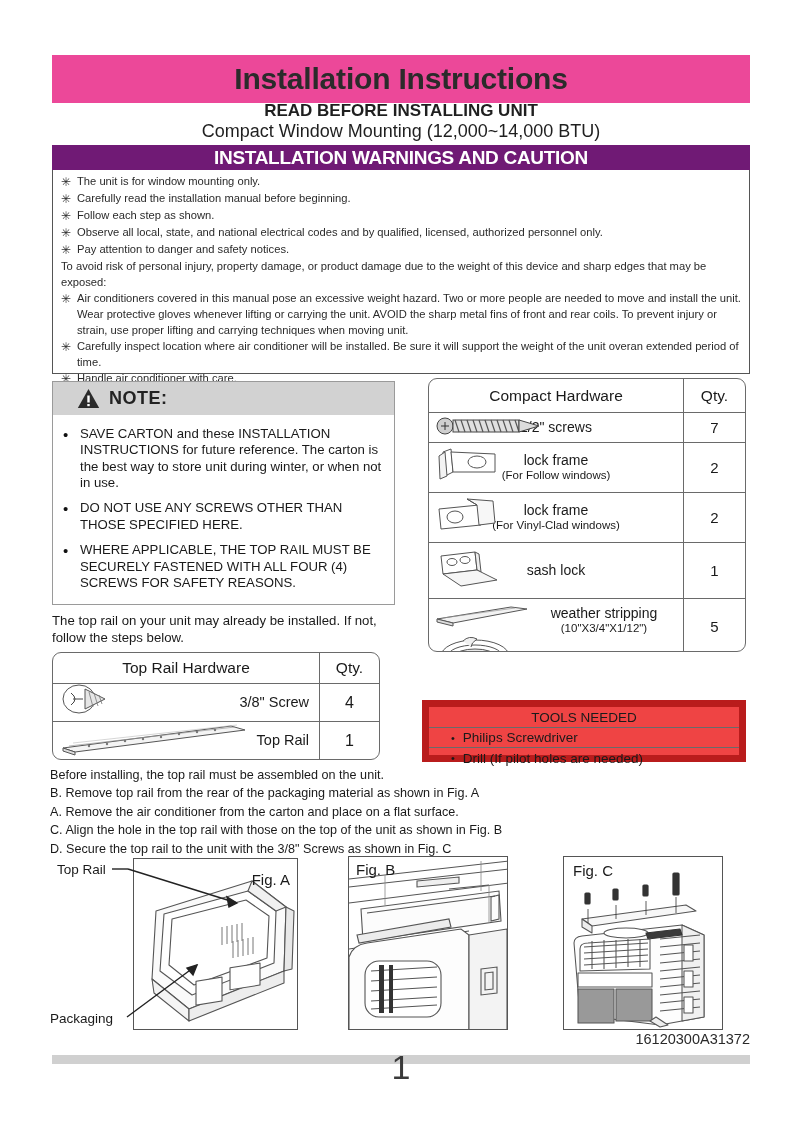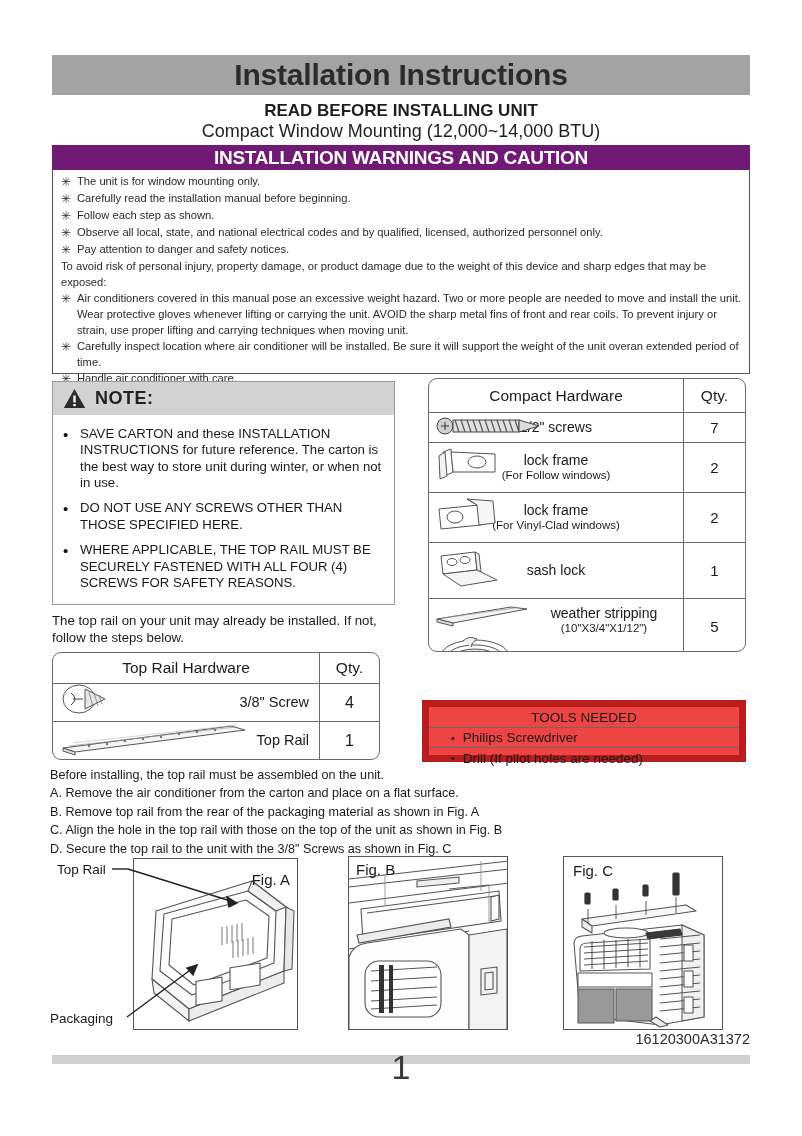--- a/index.html
+++ b/index.html
@@ -7,22 +7,22 @@
     width: 802px; height: 1136px;
     background: #ffffff;
     font-family: "Liberation Sans", sans-serif;
     color: #1a1a1a;
     overflow: hidden;
   }
   .page { position: relative; width: 802px; height: 1136px; }
 
   
   .title-banner {
-    position: absolute; left: 52px; top: 55px; width: 698px; height: 40px;
-    background: #a3a3a3;
+    position: absolute; left: 52px; top: 55px; width: 698px; height: 48px;
+    background: #ec4899;
     display: flex; align-items: center; justify-content: center;
   }
   .title-banner span {
     font-size: 30px; font-weight: bold; letter-spacing: -0.2px; color: #2b2b2b;
   }
   .subtitle1 {
     position: absolute; left: 52px; top: 101px; width: 698px;
     text-align: center; font-size: 17px; font-weight: bold; color: #1f1f1f;
   }
   .subtitle2 {
@@ -48,21 +48,21 @@
   .w-txt { flex: 1; }
   .w-plain { font-size: 11.2px; line-height: 1.42; color: #2a2a2a; }
 
   
   .note-box {
     position: absolute; left: 52px; top: 381px; width: 343px; height: 224px;
     border: 1px solid #9a9a9a; background: #ffffff;
   }
   .note-head {
     height: 33px; background: #d2d2d2;
-    display: flex; align-items: center; padding-left: 10px; gap: 9px;
+    display: flex; align-items: center; padding-left: 24px; gap: 9px;
   }
   .tri-icon { width: 23px; height: 21px; display:block; }
   .note-head .ntxt { font-size: 18px; font-weight: bold; color: #222; letter-spacing: 0.5px; }
   .note-body { padding: 11px 10px 0 10px; }
   .note-li { display: flex; margin-bottom: 9px; }
   .note-dot { flex: 0 0 17px; font-size: 15px; line-height: 1.22; color:#111; }
   .note-li .ntext { font-size: 13.2px; line-height: 1.24; color: #1a1a1a; }
 
   
   .hw-table {
@@ -405,22 +405,22 @@
         <div class="tools-li">
           <span class="tdot">•</span>
           <span>Drill (If pilot holes are needed)</span>
         </div>
       </div>
   </div>
 
   <div class="steps">
     <div>Before installing, the top rail must be assembled on the unit.</div>
     <div id="steps-list">
+        <div>B. Remove top rail from the rear of the packaging material as shown in Fig. A</div>
         <div>A. Remove the air conditioner from the carton and place on a flat surface.</div>
-        <div>B. Remove top rail from the rear of the packaging material as shown in Fig. A</div>
         <div>C. Align the hole in the top rail with those on the top of the unit as shown in Fig. B</div>
         <div>D. Secure the top rail to the unit with the 3/8" Screws as shown in Fig. C</div>
       </div>
   </div>
 
   <div class="fig" id="figA">
     <span class="fig-label">Fig. A</span>
     <svg viewBox="0 0 165 172" width="165" height="172">
       <g fill="none" stroke="#555" stroke-width="1.1" stroke-linejoin="round">
         <path d="M22 52 L18 120 L55 150 L150 112 L152 48 L118 22 Z" fill="#fafafa"></path>

